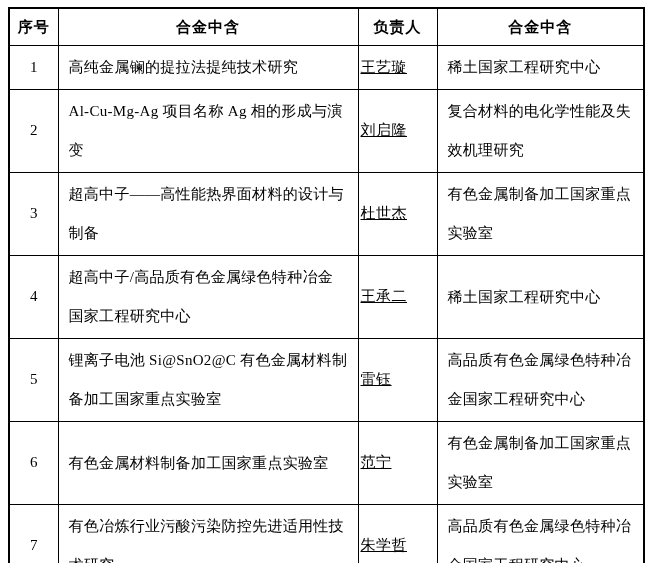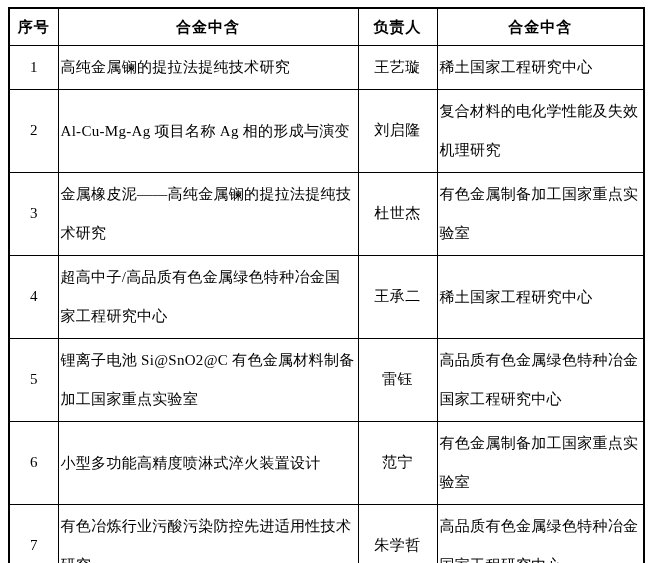--- a/index.html
+++ b/index.html
@@ -39,29 +39,29 @@
     line-height: 36px;
     padding: 0;
     letter-spacing: 1px;
   }
   .cell-no {
     text-align: center;
     padding: 0;
     line-height: 1.3;
   }
   .cell-leader {
-    text-align: center;
     padding: 0 2px;
     line-height: 1.3;
     letter-spacing: 0.5px;
+    text-decoration: underline;
   }
   .cell-project,
   .cell-unit {
     text-align: left;
-    padding: 2px 2px;
+    padding: 2px 10px;
     line-height: 39px;
     letter-spacing: 0.3px;
   }
 </style>
 </head>
 <body>
 
 <table class="doc-table">
   <colgroup>
     <col style="width:49px">
@@ -87,42 +87,42 @@
 
   <tr>
     <td class="cell-no">2</td>
     <td class="cell-project">Al-Cu-Mg-Ag 项目名称 Ag 相的形成与演变</td>
     <td class="cell-leader">刘启隆</td>
     <td class="cell-unit">复合材料的电化学性能及失效机理研究</td>
   </tr>
 
   <tr>
     <td class="cell-no">3</td>
-    <td class="cell-project">金属橡皮泥——高纯金属镧的提拉法提纯技术研究</td>
+    <td class="cell-project">超高中子——高性能热界面材料的设计与制备</td>
     <td class="cell-leader">杜世杰</td>
     <td class="cell-unit">有色金属制备加工国家重点实验室</td>
   </tr>
 
   <tr>
     <td class="cell-no">4</td>
     <td class="cell-project">超高中子/高品质有色金属绿色特种冶金国家工程研究中心</td>
     <td class="cell-leader">王承二</td>
     <td class="cell-unit">稀土国家工程研究中心</td>
   </tr>
 
   <tr>
     <td class="cell-no">5</td>
     <td class="cell-project">锂离子电池 Si@SnO2@C 有色金属材料制备加工国家重点实验室</td>
     <td class="cell-leader">雷钰</td>
     <td class="cell-unit">高品质有色金属绿色特种冶金国家工程研究中心</td>
   </tr>
 
   <tr>
     <td class="cell-no">6</td>
-    <td class="cell-project">小型多功能高精度喷淋式淬火装置设计</td>
+    <td class="cell-project">有色金属材料制备加工国家重点实验室</td>
     <td class="cell-leader">范宁</td>
     <td class="cell-unit">有色金属制备加工国家重点实验室</td>
   </tr>
 
   <tr>
     <td class="cell-no">7</td>
     <td class="cell-project">有色冶炼行业污酸污染防控先进适用性技术研究</td>
     <td class="cell-leader">朱学哲</td>
     <td class="cell-unit">高品质有色金属绿色特种冶金国家工程研究中心</td>
   </tr>

